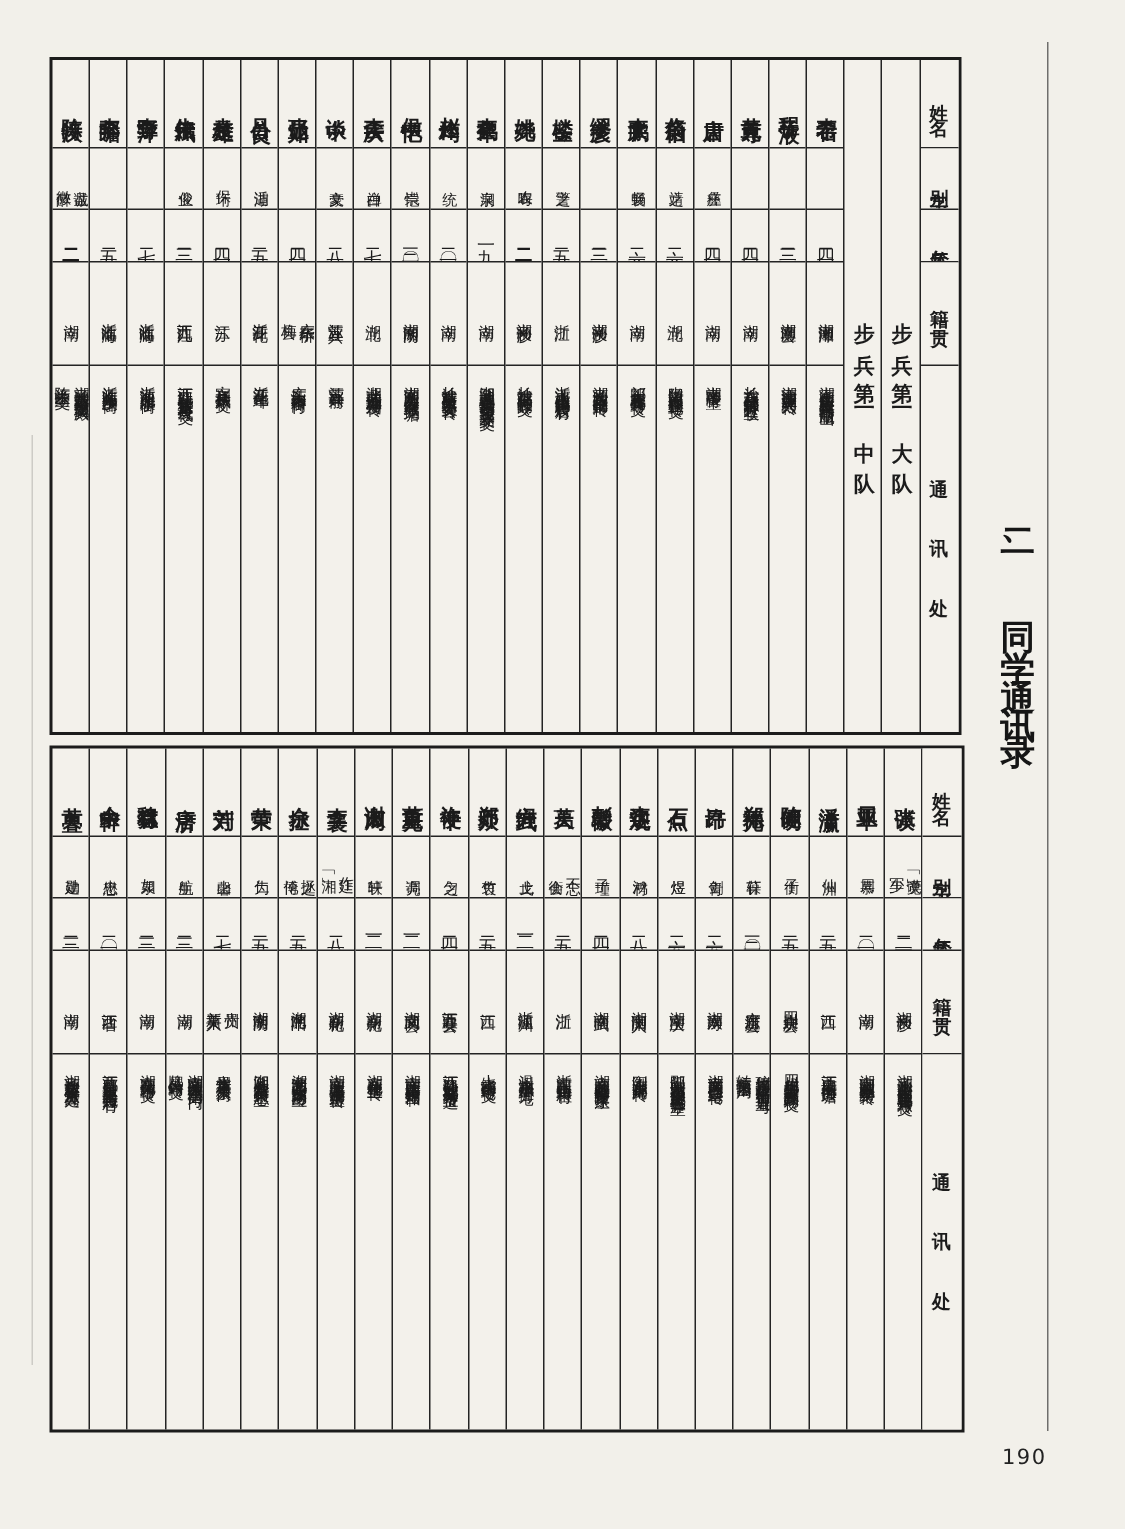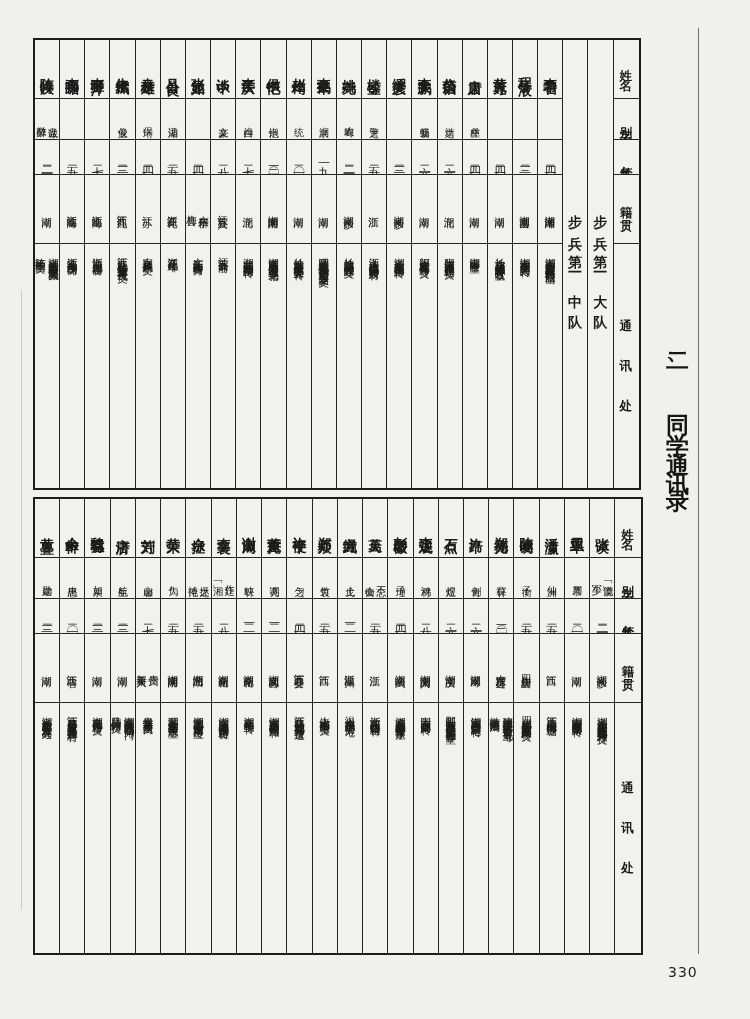--- a/index.html
+++ b/index.html
@@ -851,14 +851,14 @@
     <div class="cell c-place h-place">
           <span class="vtext">籍贯</span>
         </div>
     <div class="cell c-addr h-addr">
           <span class="vtext">通讯处</span>
         </div>
   </div>
     </div>
 
   <div class="section-title">二、同学通讯录</div>
-  <div class="page-number">330</div>
+  <div class="page-number">190</div>
 </div>
 
 </body></html>

